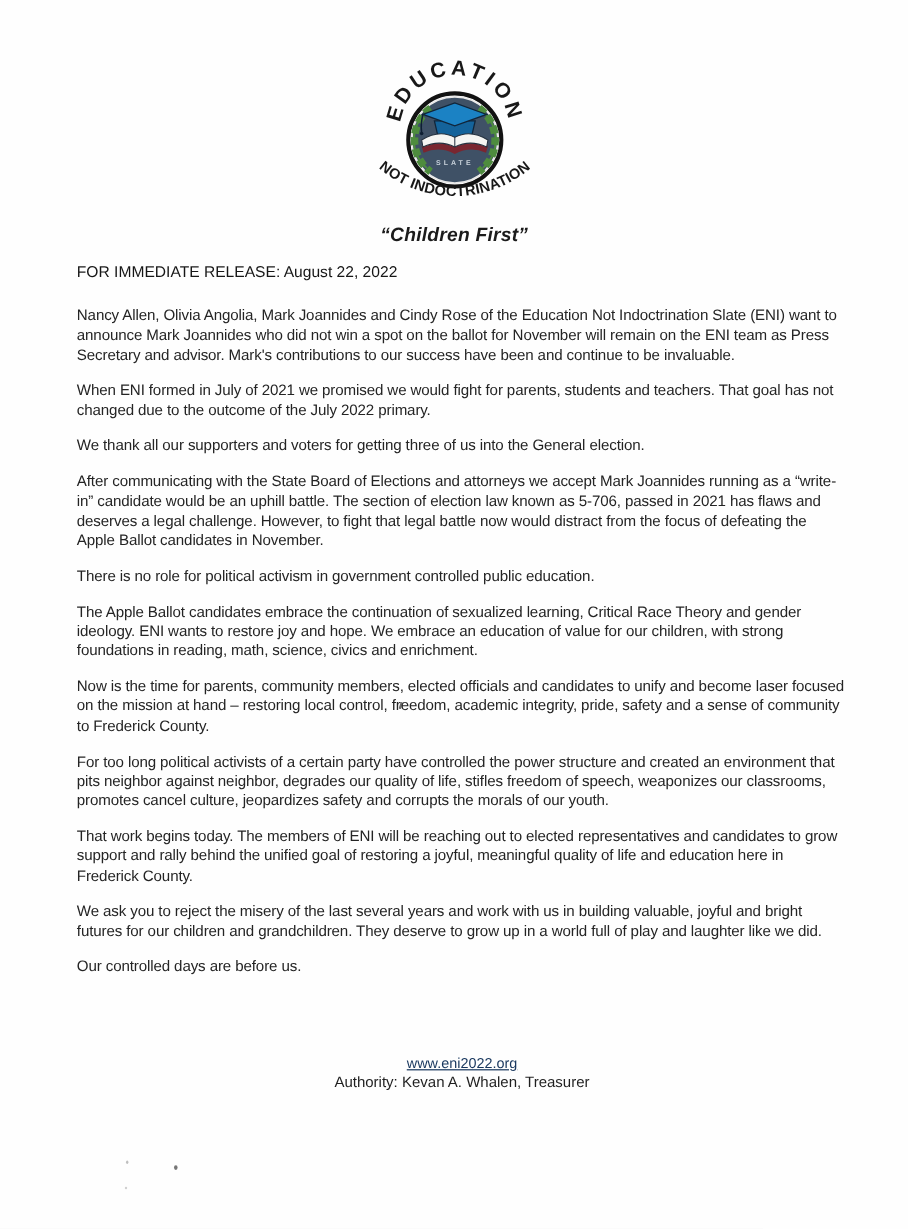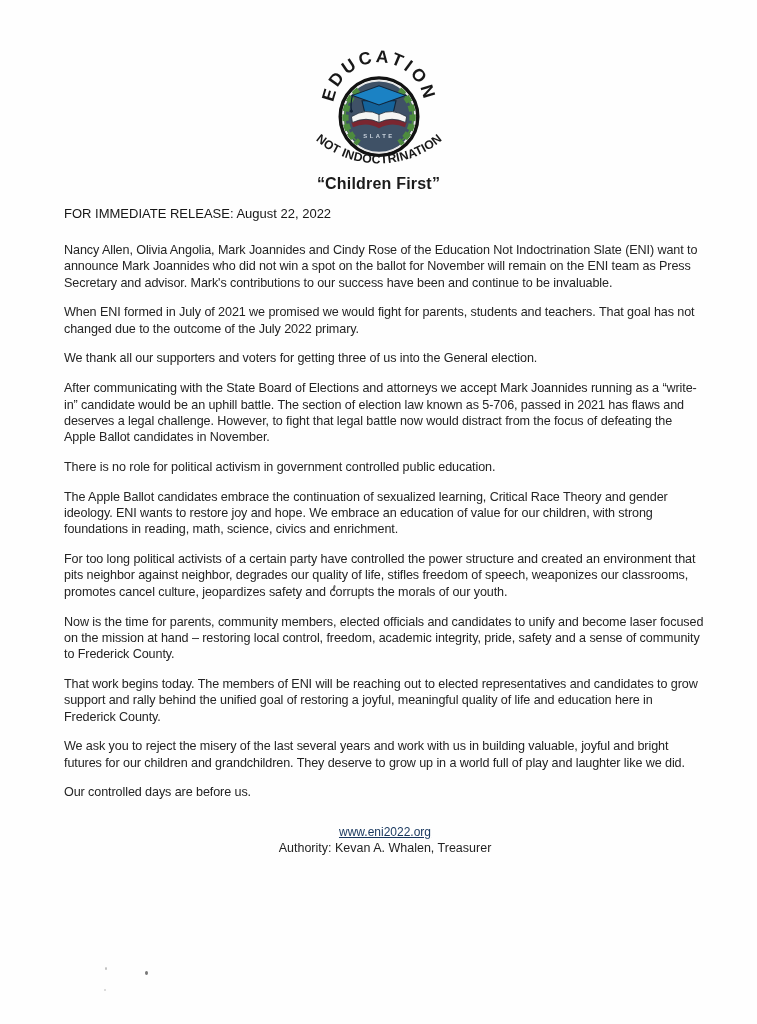--- a/index.html
+++ b/index.html
@@ -33,23 +33,24 @@
   .cap-crown{fill:var(--cap_dark,#14639b);stroke:#10253a;stroke-width:1;}
   .tassel{stroke:#0e1f33;stroke-width:1.2;fill:none;}
   .book-pages{fill:#f5f5f3;stroke:#25313f;stroke-width:0.8;}
   .book-under{fill:var(--book_red,#7a2630);}
   .slate-label{
     font-family:"Liberation Sans","DejaVu Sans",sans-serif;
     font-size:5.5px;letter-spacing:2.4px;font-weight:bold;
     fill:#c9d2dc;
   }
   .tagline{
-    margin-top:3px;
+    margin-top:16px;
     font-size:16px;
     font-weight:bold;
+    font-style:italic;
     color:#1b1b1b;
     letter-spacing:0.2px;
   }
   .doc-body{
     width:642px;
     margin:0 0 0 64px;
   }
   .release-header{
     margin-top:13px;
     font-size:13px;
@@ -58,21 +59,21 @@
     color:#161616;
   }
   .paragraphs p{
     margin:0 0 13.5px 0;
     font-size:12.6px;
     line-height:16.3px;
     letter-spacing:-0.1px;
     color:#242424;
   }
   .doc-footer{
-    margin-top:23px;
+    margin-top:64px;
     text-align:center;
     font-size:12.5px;
     line-height:16px;
   }
   .site-link{
     color:var(--link,#17365d);
     text-decoration:underline;
     font-size:12px;
     cursor:pointer;
   }
@@ -140,22 +141,22 @@
       <div>FOR IMMEDIATE RELEASE: August 22, 2022</div>
     </div>
 
     <div class="paragraphs" style="margin-top:20px;">
       <p>Nancy Allen, Olivia Angolia, Mark Joannides and Cindy Rose of the Education Not Indoctrination Slate (ENI) want to announce Mark Joannides who did not win a spot on the ballot for November will remain on the ENI team as Press Secretary and advisor. Mark's contributions to our success have been and continue to be invaluable.</p>
       <p>When ENI formed in July of 2021 we promised we would fight for parents, students and teachers. That goal has not changed due to the outcome of the July 2022 primary.</p>
       <p>We thank all our supporters and voters for getting three of us into the General election.</p>
       <p>After communicating with the State Board of Elections and attorneys we accept Mark Joannides running as a “write-in” candidate would be an uphill battle. The section of election law known as 5-706, passed in 2021 has flaws and deserves a legal challenge. However, to fight that legal battle now would distract from the focus of defeating the Apple Ballot candidates in November.</p>
       <p>There is no role for political activism in government controlled public education.</p>
       <p>The Apple Ballot candidates embrace the continuation of sexualized learning, Critical Race Theory and gender ideology.  ENI wants to restore joy and hope. We embrace an education of value for our children, with strong foundations in reading, math, science, civics and enrichment.</p>
+      <p>Now is the time for parents, community members, elected officials and candidates to unify and become laser focused on the mission at hand – restoring local control, freedom, academic integrity, pride, safety and a sense of community to Frederick County.</p>
       <p>For too long political activists of a certain party have controlled the power structure and created an environment that pits neighbor against neighbor, degrades our quality of life, stifles freedom of speech, weaponizes our classrooms, promotes cancel culture, jeopardizes safety and corrupts the morals of our youth.</p>
-      <p>Now is the time for parents, community members, elected officials and candidates to unify and become laser focused on the mission at hand – restoring local control, freedom, academic integrity, pride, safety and a sense of community to Frederick County.</p>
       <p>That work begins today. The members of ENI will be reaching out to elected representatives and candidates to grow support and rally behind the unified goal of restoring a joyful, meaningful quality of life and education here in Frederick County.</p>
       <p>We ask you to reject the misery of the last several years and work with us in building valuable, joyful and bright futures for our children and grandchildren. They deserve to grow up in a world full of play and laughter like we did.</p>
       <p>Our controlled days are before us.</p>
     </div>
 
     <div class="doc-footer">
       <div><span class="site-link">www.eni2022.org</span></div>
       <div class="authority-line">Authority: Kevan A. Whalen, Treasurer</div>
     </div>
   </div>

